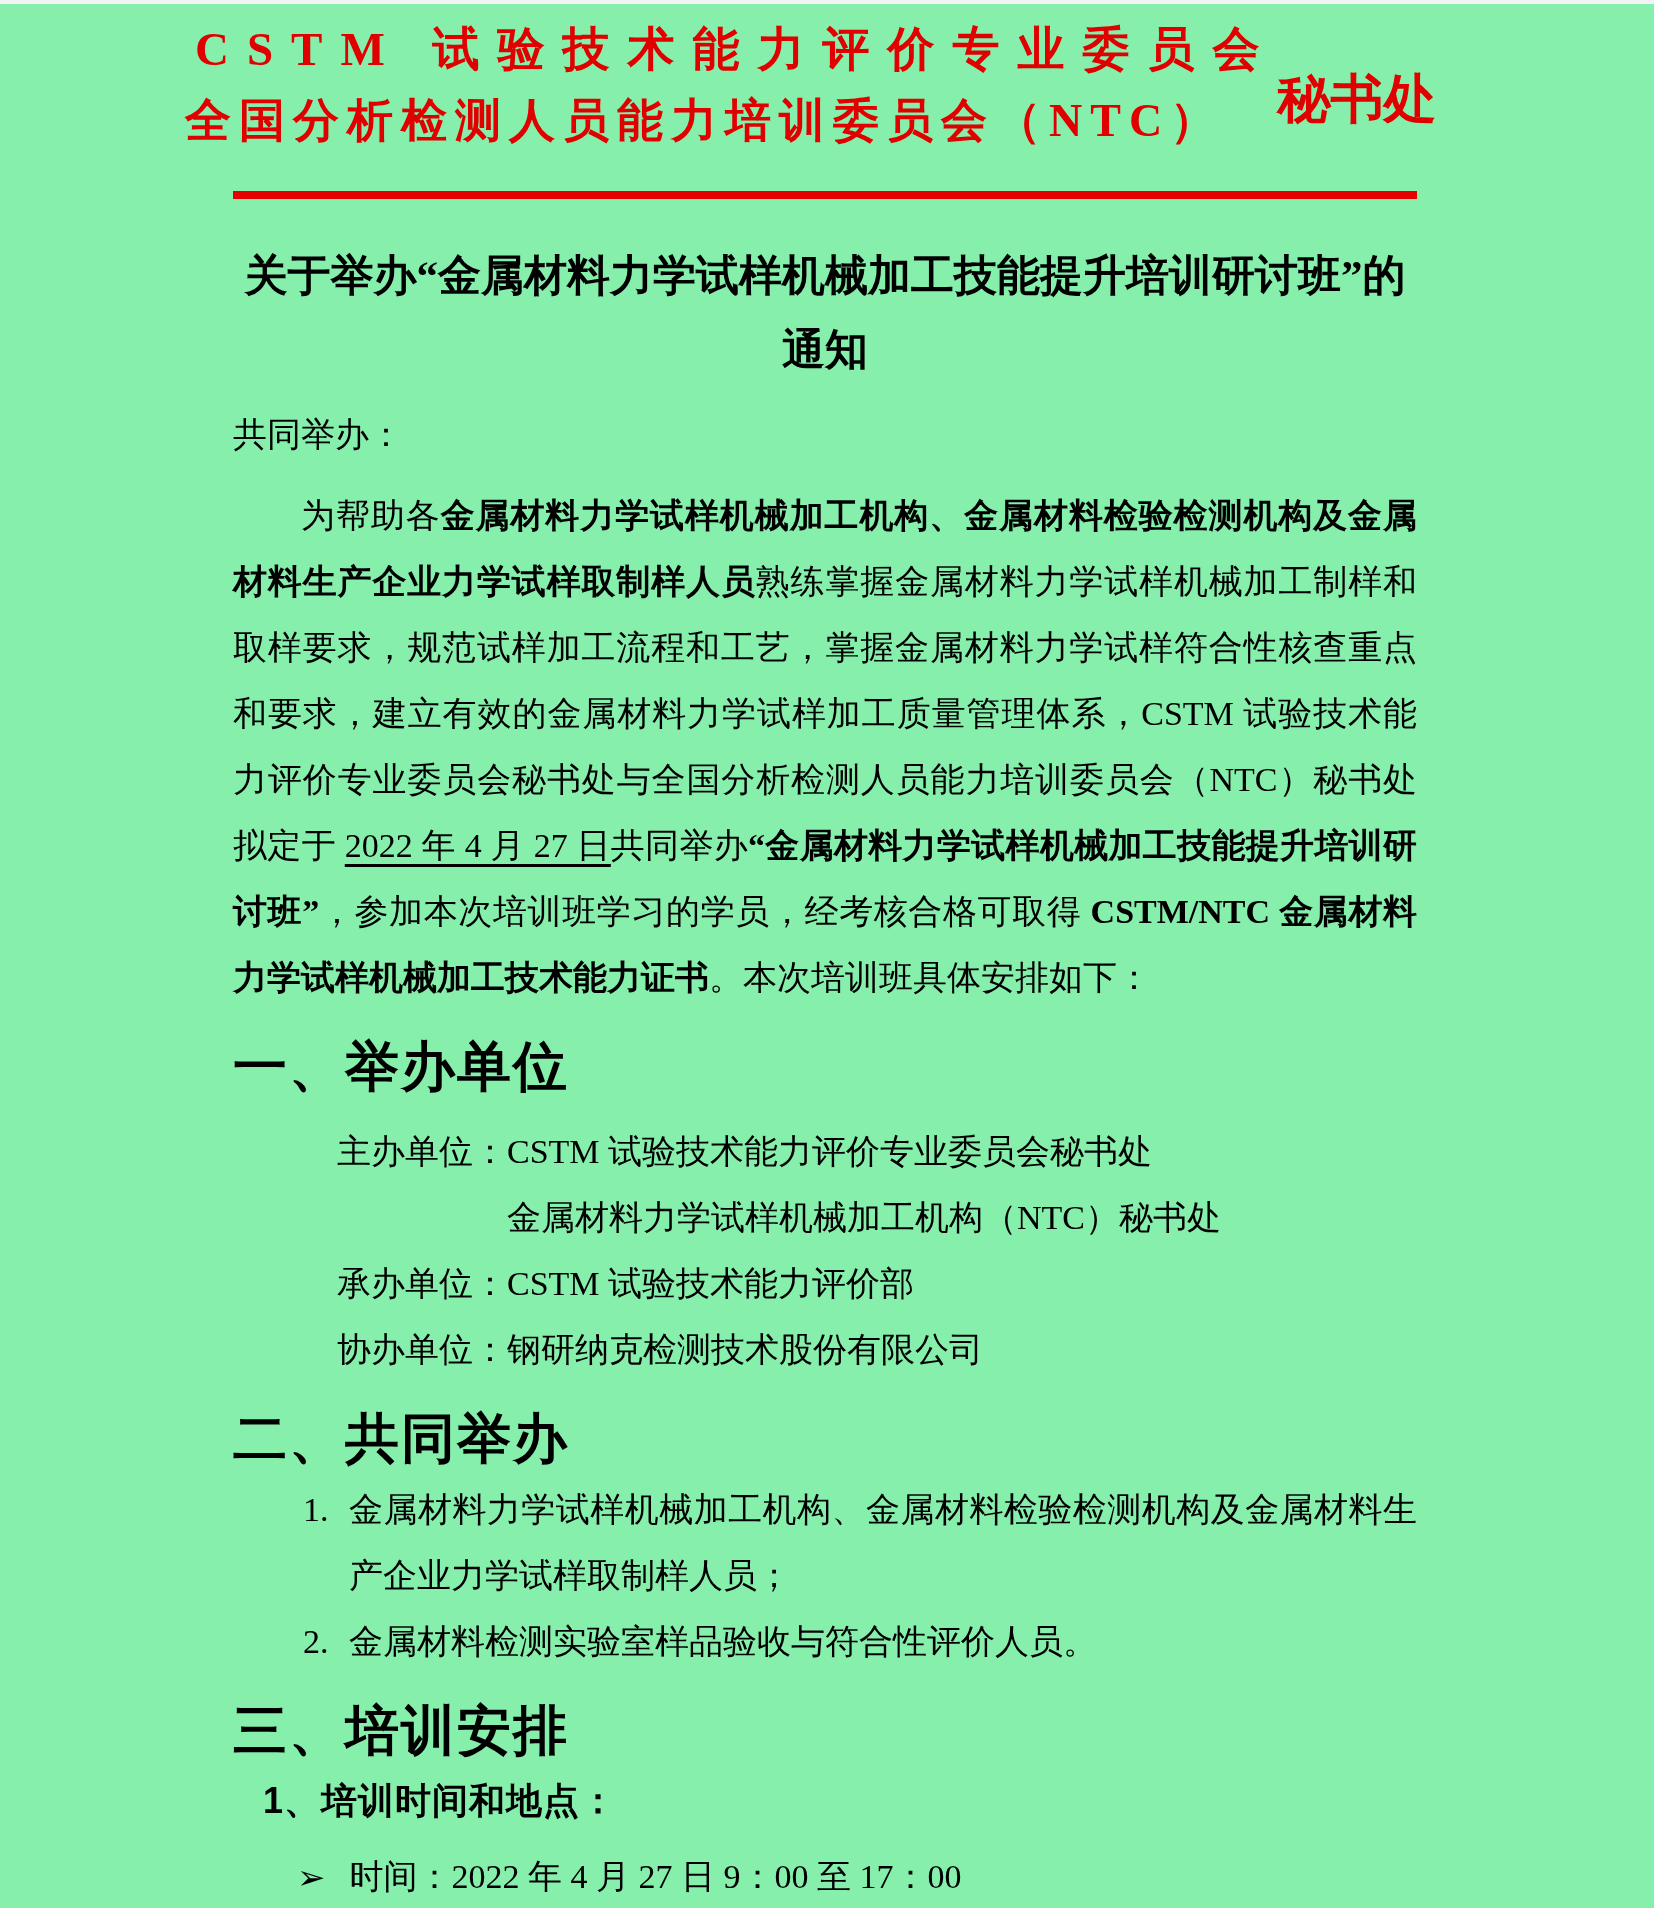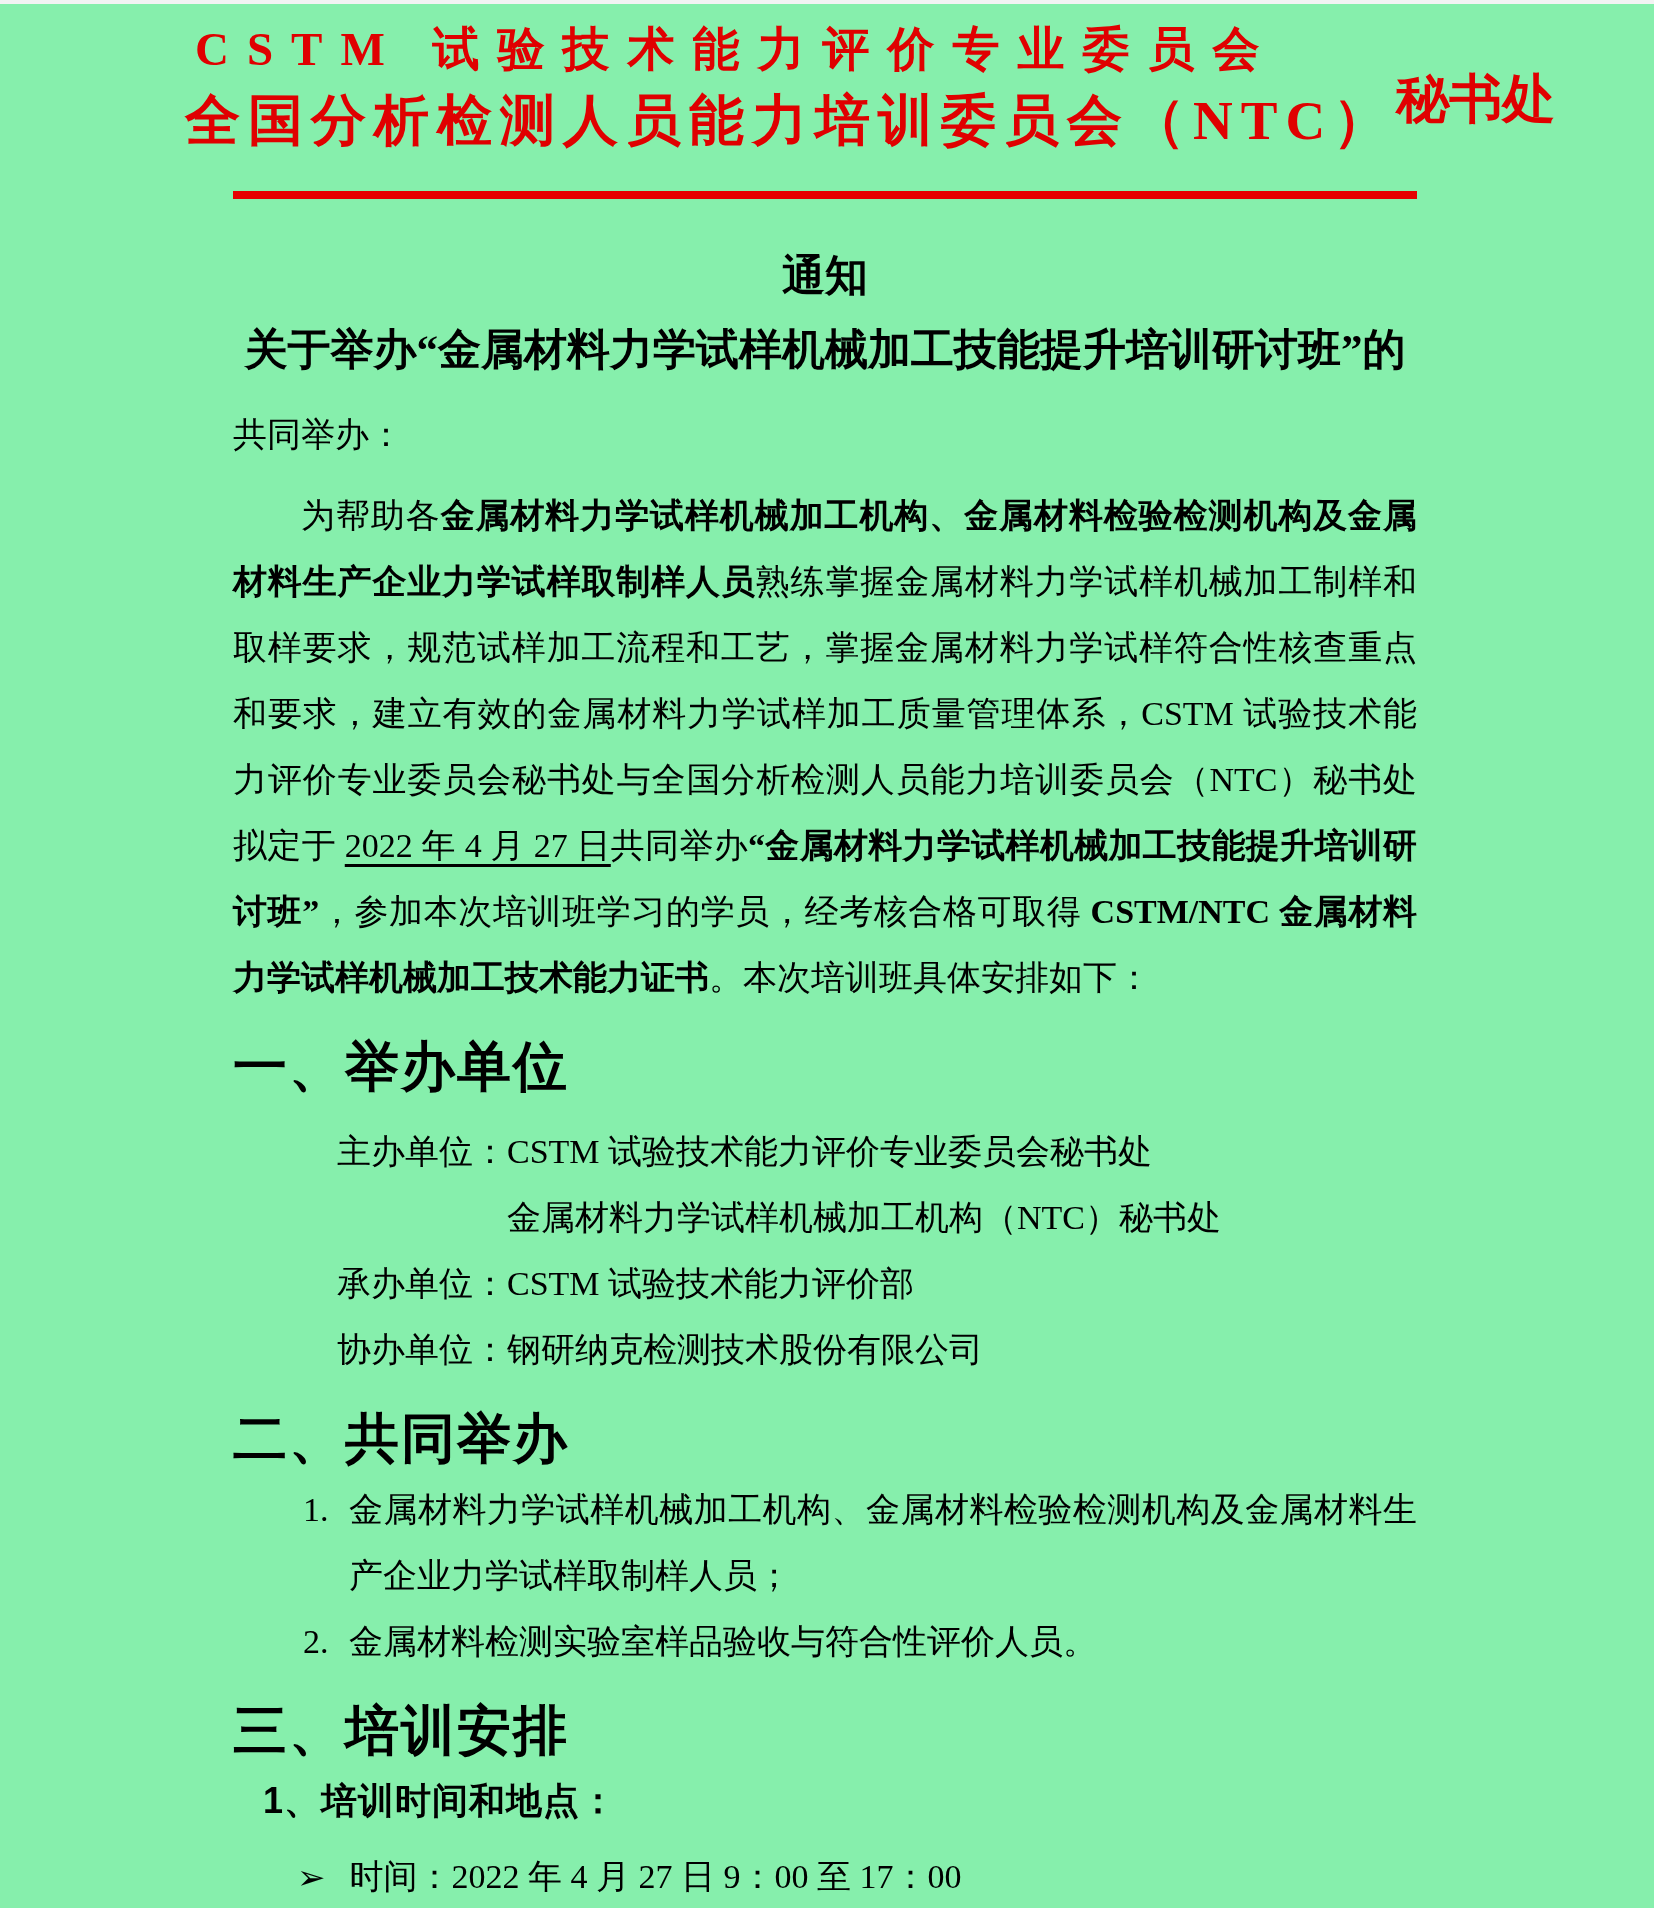--- a/index.html
+++ b/index.html
@@ -23,21 +23,21 @@
     margin-left: -38px;
   }
   .lh-lines { color: var(--accent, #e00000); font-weight: 700; }
   .lh-line1 {
     font-size: 47px;
     line-height: 72px;
     letter-spacing: 18px;
     white-space: nowrap;
   }
   .lh-line2 {
-    font-size: 55px;
+    font-size: 46px;
     line-height: 72px;
     letter-spacing: 8px;
     white-space: nowrap;
     margin-left: -10px;
   }
   .lh-secretariat {
     color: var(--accent, #e00000);
     font-weight: 700;
     font-size: 53px;
     white-space: nowrap;
@@ -124,22 +124,22 @@
     <div class="lh-lines">
       <div class="lh-line1">CSTM 试验技术能力评价专业委员会</div>
       <div class="lh-line2">全国分析检测人员能力培训委员会（NTC）</div>
     </div>
     <div class="lh-secretariat">秘书处</div>
   </div>
 
   <div class="rule"></div>
 
   <div class="doc-title">
+    <div>关于举办“金属材料力学试样机械加工技能提升培训研讨班”的</div>
     <div>通知</div>
-    <div>关于举办“金属材料力学试样机械加工技能提升培训研讨班”的</div>
   </div>
 
   <p class="salutation">共同举办：</p>
 
   <p class="intro"><span>为帮助各</span><span class="b">金属材料力学试样机械加工机构、金属材料检验检测机构及金属材料生产企业力学试样取制样人员</span><span>熟练掌握金属材料力学试样机械加工制样和取样要求，规范试样加工流程和工艺，掌握金属材料力学试样符合性核查重点和要求，建立有效的金属材料力学试样加工质量管理体系，CSTM 试验技术能力评价专业委员会秘书处与全国分析检测人员能力培训委员会（NTC）秘书处拟定于 </span><span class="u">2022 年 4 月 27 日</span><span>共同举办</span><span class="b">“金属材料力学试样机械加工技能提升培训研讨班”</span><span>，参加本次培训班学习的学员，经考核合格可取得 </span><span class="b">CSTM/NTC 金属材料力学试样机械加工技术能力证书</span><span>。本次培训班具体安排如下：</span></p>
 
   <h2 class="section-heading">一、举办单位</h2>
 
   <div class="org-block">
     <div class="org-row">

